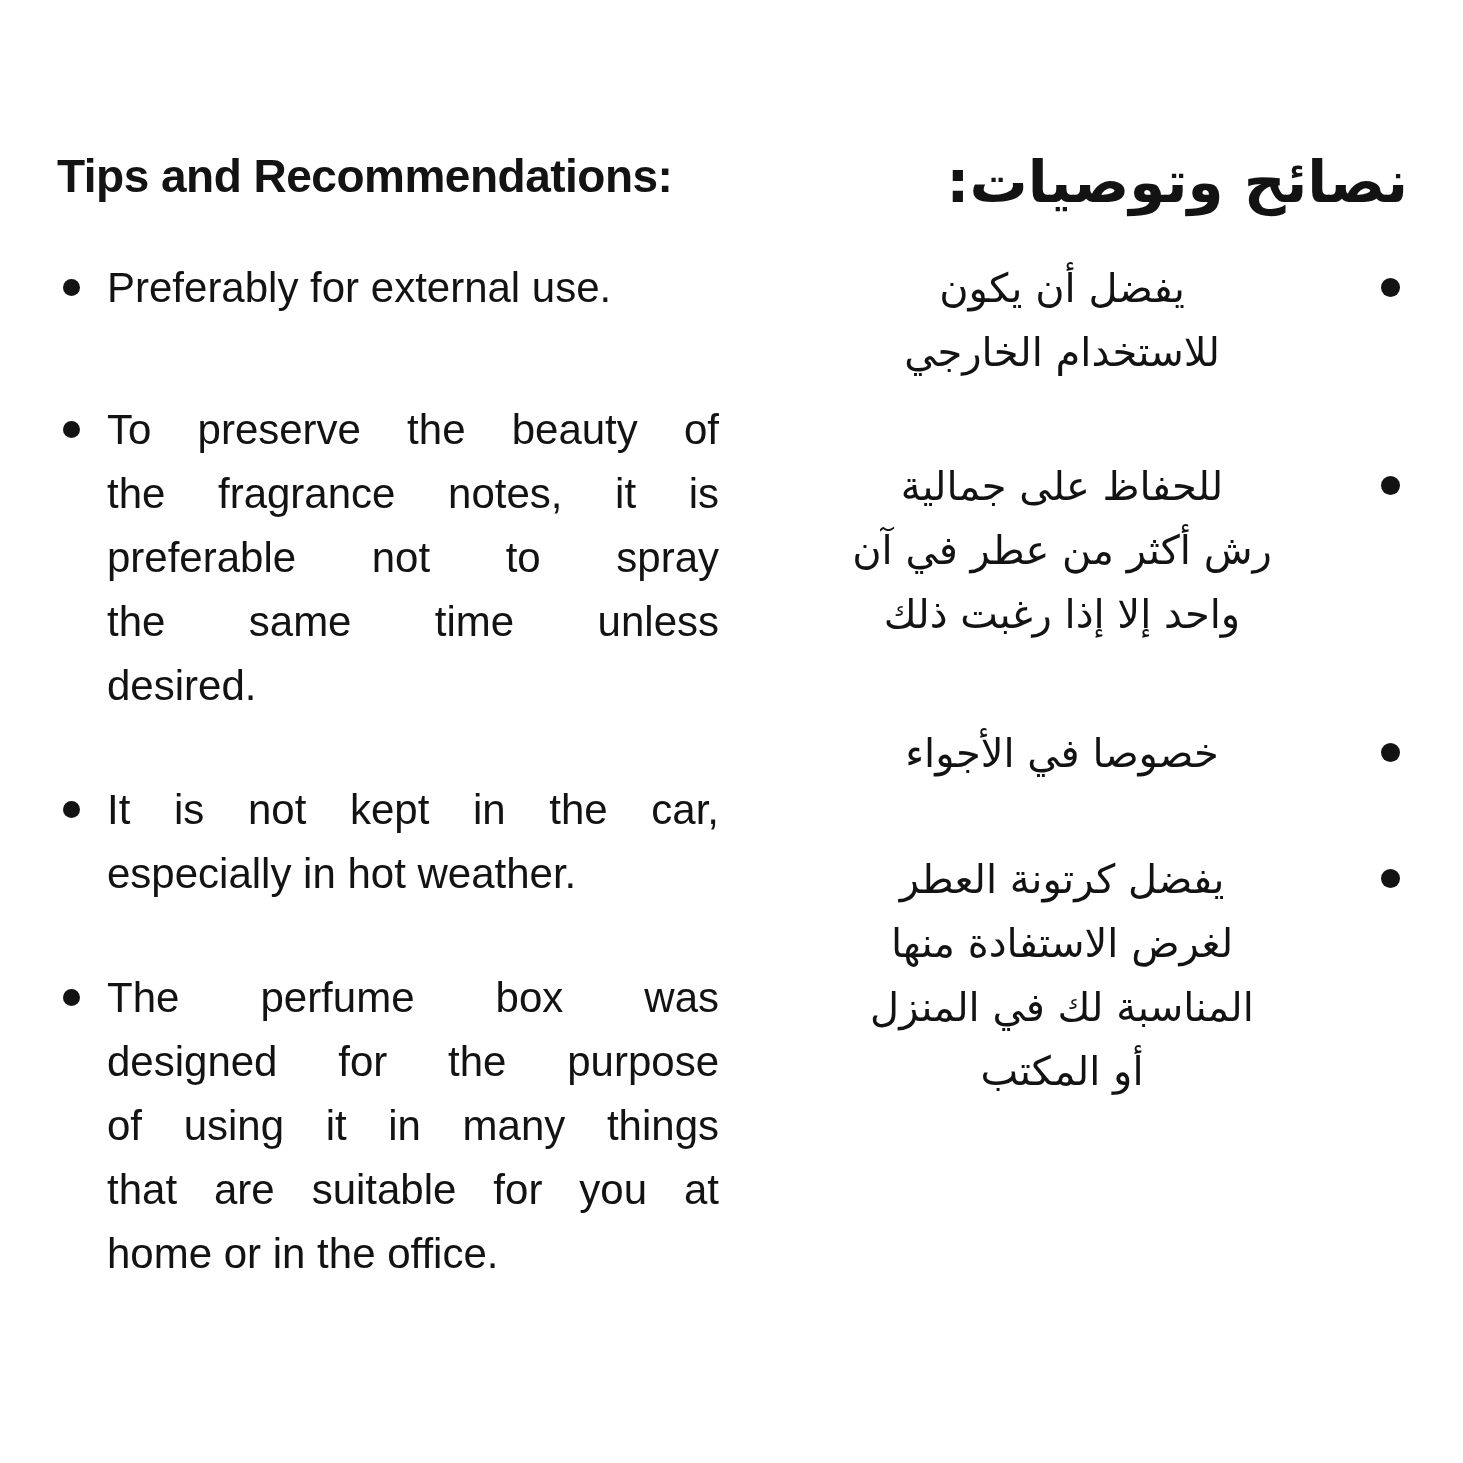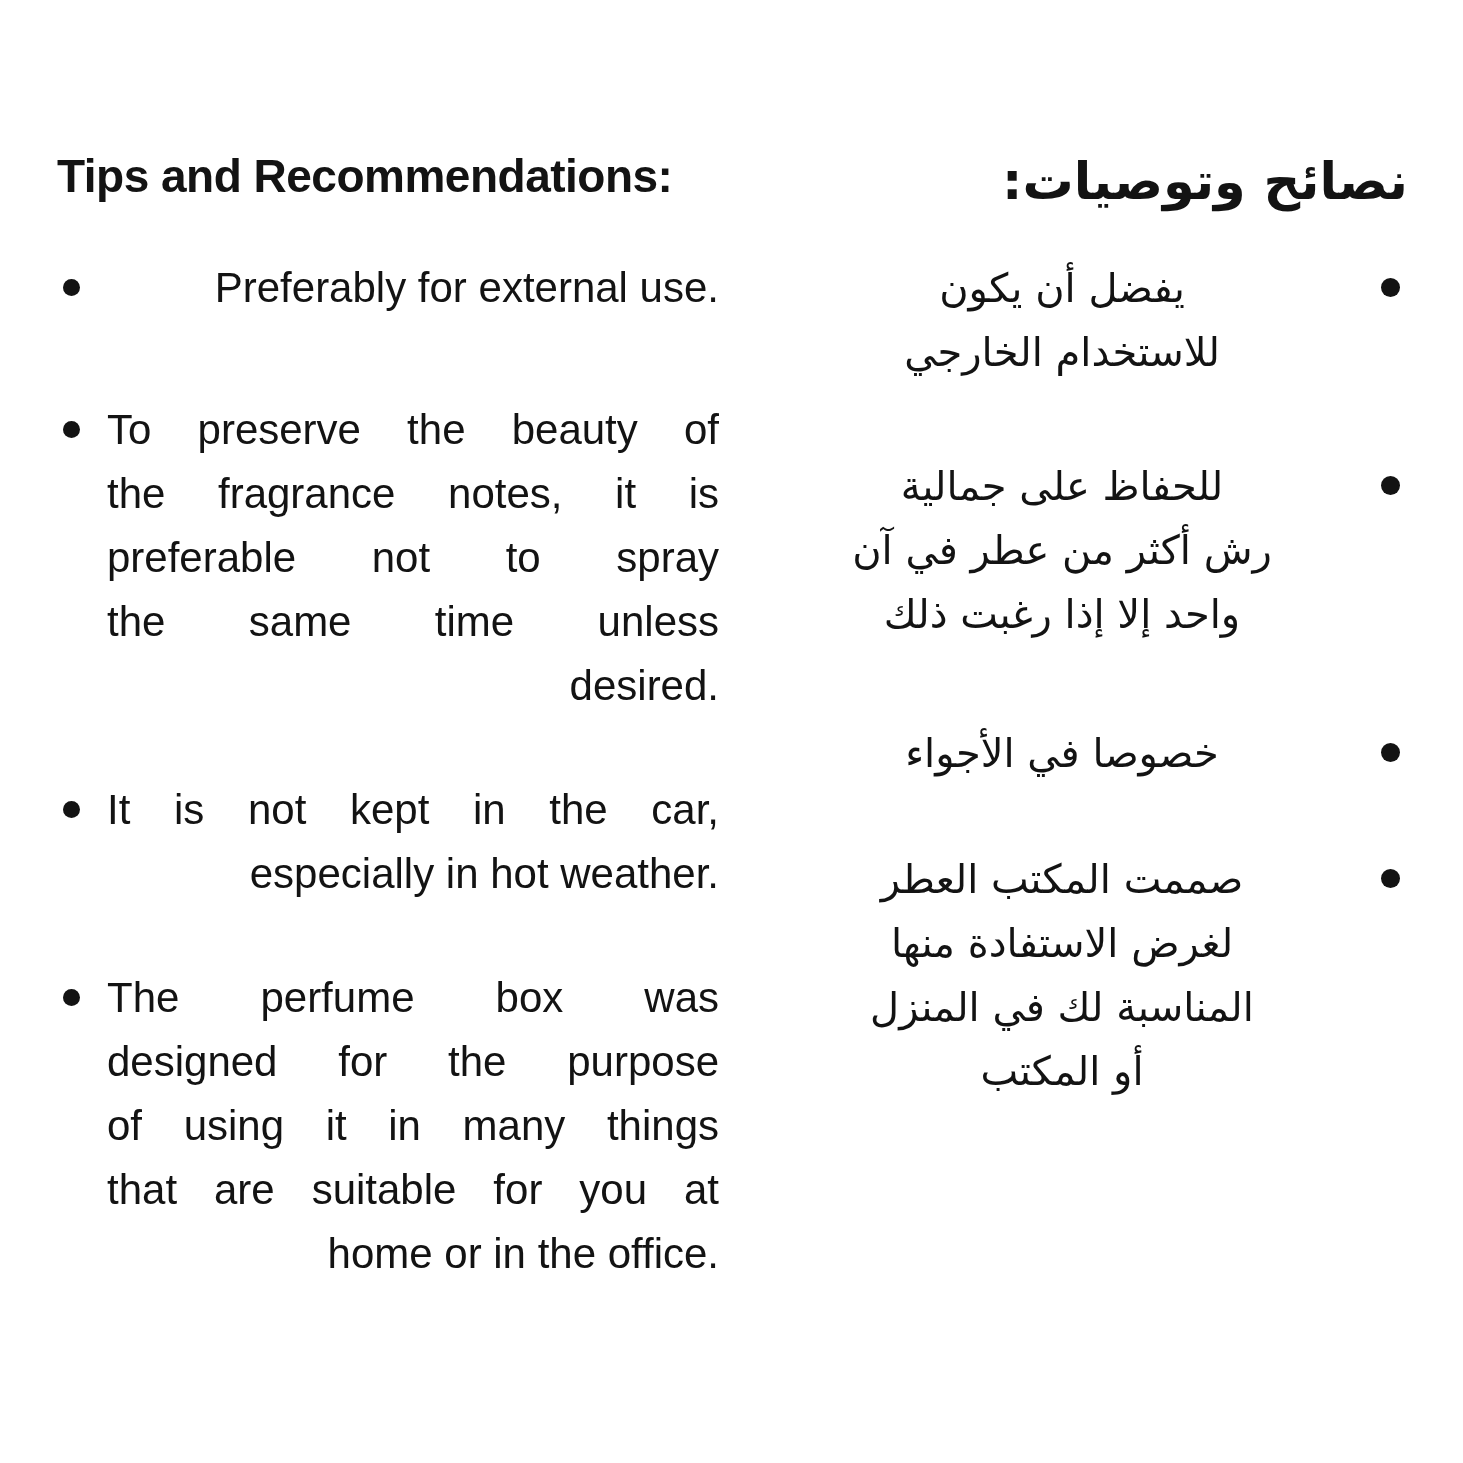--- a/index.html
+++ b/index.html
@@ -37,41 +37,41 @@
     left: 6px;
     top: 23px;
     width: 17px;
     height: 17px;
     border-radius: 50%;
     background: #131313;
   }
   .col-en .line {
     font-size: 42px;
     line-height: 64px;
-    text-align: right;
+    text-align: left;
   }
   .col-en .line.j {
     text-align: justify;
     text-align-last: justify;
   }
   .col-en .i1 { margin-bottom: 78px; }
   .col-en .i2 { margin-bottom: 60px; }
   .col-en .i3 { margin-bottom: 60px; }
 
   
   .col-ar {
     left: 770px;
     top: 150px;
     width: 638px;
     direction: rtl;
     font-family: "DejaVu Sans", sans-serif;
     color: #131313;
   }
   .col-ar .heading {
-    font-size: 51px;
+    font-size: 58px;
     line-height: 64px;
     font-weight: bold;
     text-align: right;
     white-space: nowrap;
     margin: 0 0 42px 0;
   }
   .col-ar .item {
     position: relative;
     padding-right: 54px;
   }
@@ -163,21 +163,21 @@
     <div class="item i3">
       <span class="dot"></span>
       <div class="text">
         <div class="line">خصوصا في الأجواء</div>
       </div>
     </div>
 
     <div class="item i4">
       <span class="dot"></span>
       <div class="text">
-        <div class="line">صممت المكتب العطر</div>
+        <div class="line">يفضل كرتونة العطر</div>
         <div class="line">لغرض الاستفادة منها</div>
         <div class="line">المناسبة لك في المنزل</div>
         <div class="line">أو المكتب</div>
       </div>
     </div>
   </div>
 
 </div>
 
 </body></html>

